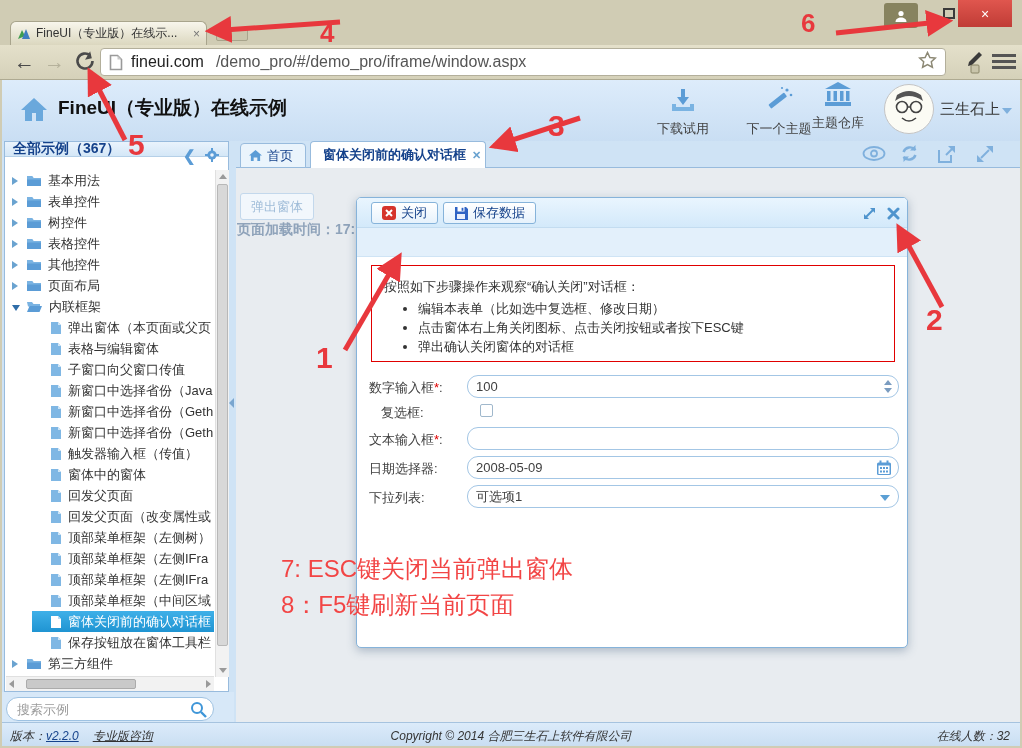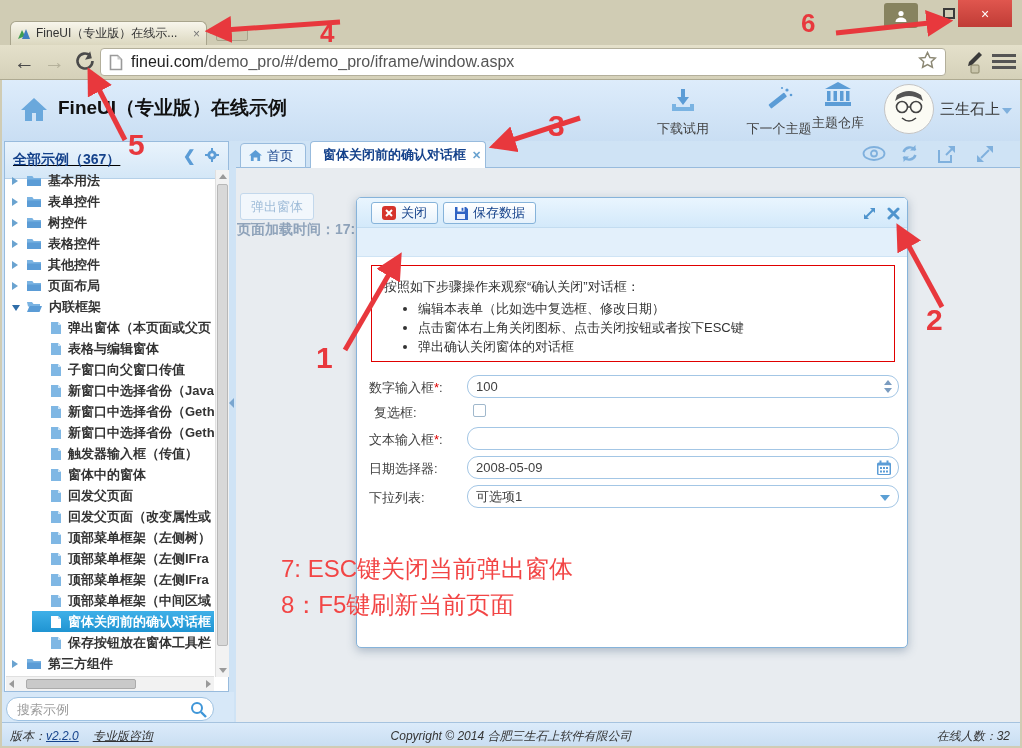--- a/index.html
+++ b/index.html
@@ -17,21 +17,21 @@
   #maxbtn{position:absolute;left:943px;top:8px;width:12px;height:11px;border:2px solid #3a3a3a;}
   #closebtn{position:absolute;left:958px;top:0;width:54px;height:27px;background:linear-gradient(#e0564e,#c03c36);color:#fff;font-size:14px;display:flex;align-items:center;justify-content:center;}
   #toolbar{position:absolute;left:0;top:45px;width:1022px;height:35px;background:linear-gradient(#e4e0ca,#d5d1b9);border-bottom:1px solid #aeaa92;}
   .navgl{position:absolute;font-size:21px;font-weight:bold;line-height:21px;}
   #backbtn{left:14px;top:51px;color:#4a4a4a;}
   #fwdbtn{left:44px;top:51px;color:#b5b19b;}
   #reloadbtn{position:absolute;left:74px;top:50px;}
   #addressbar{position:absolute;left:100px;top:48px;width:846px;height:28px;background:#fff;border:1px solid #b3af9b;border-radius:4px;display:flex;align-items:center;padding:0 8px;}
   #urltext{font-size:16px;margin-left:8px;white-space:nowrap;overflow:hidden;}
   #urltext .dom{color:#222;}
-  #urltext .pth{color:#555;}
+  #urltext .pth{color:#555;padding-left:12px;}
   #staricon{margin-left:auto;}
   #dropper{position:absolute;left:957px;top:49px;}
   #menuicon{position:absolute;left:992px;top:54px;width:24px;}
   #menuicon div{height:3px;background:#555;margin-bottom:3px;}
 
   
   #pagebg{position:absolute;left:2px;top:80px;width:1018px;height:666px;background:#cfe3f5;}
   #appheader{position:absolute;left:2px;top:80px;width:1018px;height:61px;background:linear-gradient(#ddecfb,#c9def3);}
   #apptitle{position:absolute;left:58px;top:95px;font-size:19px;font-weight:bold;color:#111;}
   #homeicon{position:absolute;left:20px;top:97px;}
@@ -39,26 +39,26 @@
   .hact .lbl{font-size:13px;color:#404040;margin-top:2px;}
   #act-download{left:648px;top:88px;width:70px;}
   #act-theme{left:738px;top:86px;width:82px;}
   #act-repo{left:800px;top:81px;width:76px;}
   #avatar{position:absolute;left:884px;top:84px;width:50px;height:50px;border-radius:50%;background:#fbfbf6;border:1px solid #c4c4c4;overflow:hidden;}
   #username{position:absolute;left:940px;top:100px;font-size:15px;color:#333;}
   #usercaret{position:absolute;left:1002px;top:108px;width:0;height:0;border-left:5px solid transparent;border-right:5px solid transparent;border-top:6px solid #7fb0dd;}
 
   
   #sidepanel{position:absolute;left:4px;top:141px;width:225px;height:551px;background:#fff;border:1px solid #98bbdd;}
-  #phead{position:absolute;left:0;top:0;width:223px;height:37px;background:linear-gradient(#e9f3fc,#d4e7f7);border-bottom:1px solid #b5d0e8;display:flex;align-items:center;text-decoration:underline;}
+  #phead{position:absolute;left:0;top:0;width:223px;height:15px;background:linear-gradient(#e9f3fc,#d4e7f7);border-bottom:1px solid #b5d0e8;display:flex;align-items:center;}
   #phead .pt{font-size:14px;font-weight:bold;color:#15428b;margin-left:8px;}
   #pcollapse{position:absolute;left:178px;top:5px;font-size:15px;font-weight:bold;color:#5b9cd6;}
   #pgear{position:absolute;left:200px;top:6px;}
   #tree{position:absolute;left:1px;top:28px;width:208px;height:506px;overflow:hidden;font-size:13px;color:#333;}
-  .trow{display:flex;align-items:center;height:21px;padding-left:6px;white-space:nowrap;font-weight:bold;}
+  .trow{display:flex;align-items:center;height:21px;padding-left:6px;white-space:nowrap;}
   .trow.lvl1{padding-left:44px;}
   .trow .tarrow{width:10px;display:inline-block;margin-right:4px;}
   .tri-r{width:0;height:0;border-top:4px solid transparent;border-bottom:4px solid transparent;border-left:6px solid #6aa3d0;display:inline-block;}
   .tri-d{width:0;height:0;border-left:4px solid transparent;border-right:4px solid transparent;border-top:6px solid #2f6da8;display:inline-block;}
   .trow .ticon{display:inline-flex;margin-right:6px;}
   .trow.sel{margin-left:26px;padding-left:18px;background:linear-gradient(#3fb0e8,#1f94d2);color:#fff;}
   #vscroll{position:absolute;left:210px;top:28px;width:14px;height:507px;background:#f2f2f2;border-left:1px solid #e0e0e0;}
   #vthumb{position:absolute;left:1px;top:14px;width:11px;height:462px;background:#d8d8d8;border:1px solid #b8b8b8;border-radius:2px;}
   .scar{position:absolute;width:0;height:0;left:3px;}
   #hscroll{position:absolute;left:1px;top:534px;width:208px;height:15px;background:#f2f2f2;border-top:1px solid #e0e0e0;}
@@ -584,21 +584,21 @@
     <div class="frow" style="top:177px;left:0;height:23px;">
       <span class="flabel" style="left:12px;top:4px;"><span>数字输入框</span><span class="req">*</span><span>:</span></span>
       <div class="finput">
           <span>100</span>
         <span class="spinner">
             <span class="spin-u"></span>
             <span class="spin-d"></span>
           </span>
       </div>
     </div>
-    <div class="frow" style="top:206px;left:5px;height:15px;">
+    <div class="frow" style="top:206px;left:12px;height:15px;">
       <span class="flabel" style="left:12px;top:0;"><span>复选框</span><span>:</span></span>
       <span id="cbx"></span>
     </div>
     <div class="frow" style="top:229px;left:0;height:23px;text-align:right;">
       <span class="flabel" style="left:12px;top:4px;"><span>文本输入框</span><span class="req">*</span><span>:</span></span>
       <div class="finput">
           <span></span>
         </div>
     </div>
     <div class="frow" style="top:258px;left:0;height:23px;">

